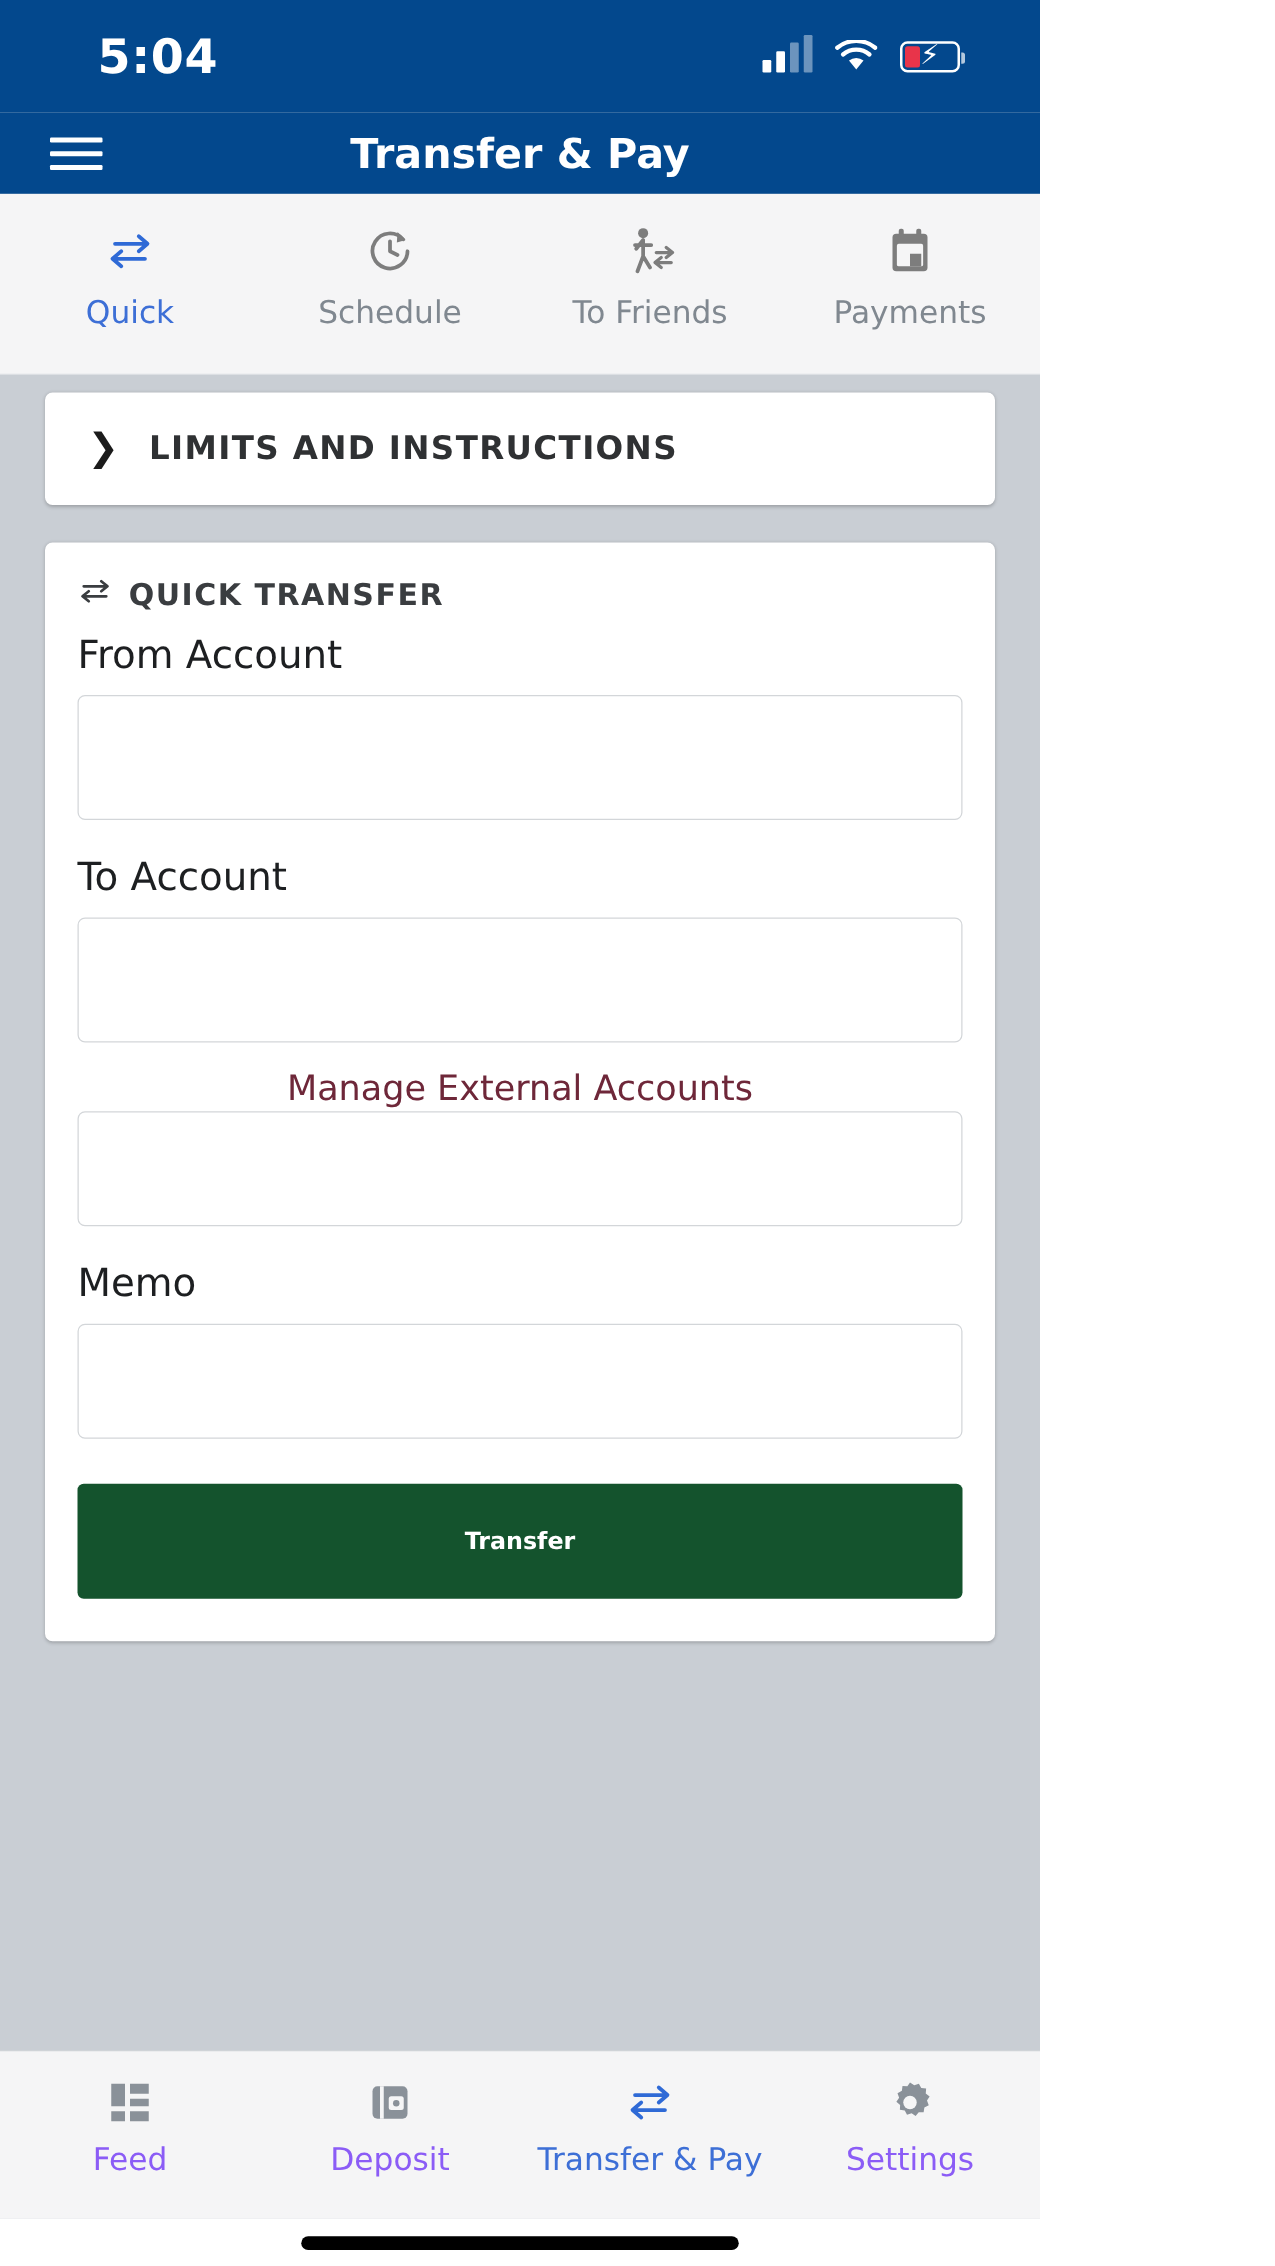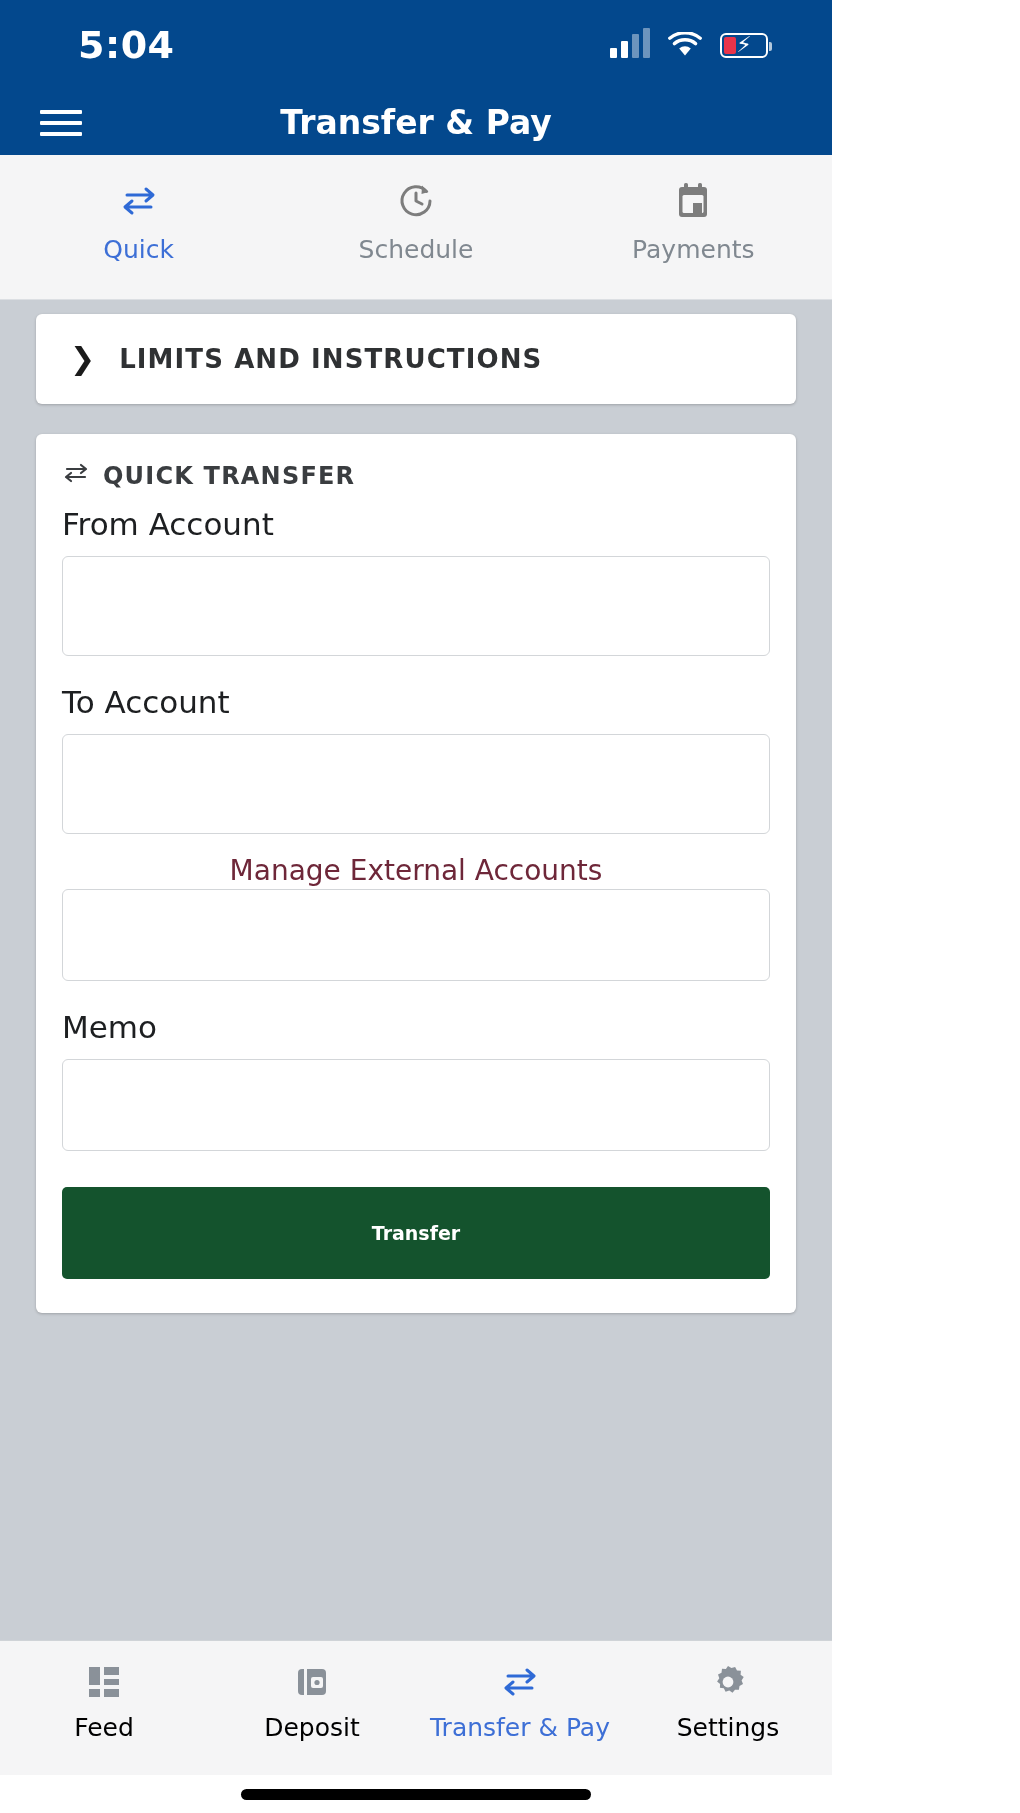--- a/index.html
+++ b/index.html
@@ -233,21 +233,21 @@
   }
   .navitem {
     flex: 1;
     display: flex;
     flex-direction: column;
     align-items: center;
     gap: 12px;
     cursor: pointer;
   }
   .navitem .ico { height: 38px; display: flex; align-items: center; justify-content: center; }
-  .navitem .lbl { font-size: 25px; color: #000000; }
+  .navitem .lbl { font-size: 25px; color: #8b5cf6; }
   .navitem.active .lbl { color: #3d6fd6; }
   .homebar-wrap {
     flex: 0 0 auto;
     height: 38px;
     background: #ffffff;
     display: flex;
     align-items: center;
     justify-content: center;
   }
   .homebar {
@@ -309,20 +309,31 @@
       <span class="ico">
         <svg width="40" height="38" viewBox="0 0 40 38">
           <path d="M30.5 9.5 A14 14 0 1 0 34 19" stroke="#7d7d7d" stroke-width="3" fill="none" stroke-linecap="round"></path>
           <path d="M26 3.5 L32.5 10 L25.5 12" fill="#7d7d7d"></path>
           <path d="M20 11 V19 L26 22" stroke="#7d7d7d" stroke-width="3" fill="none" stroke-linecap="round" stroke-linejoin="round"></path>
         </svg>
       </span>
       <span class="lbl">Schedule</span>
     </div>
 
+    <div class="segtab">
+      <span class="ico">
+        <svg width="42" height="40" viewBox="0 0 42 40">
+          <circle cx="15.5" cy="5.5" r="4" fill="#7d7d7d"></circle>
+          <path d="M15.5 11 L10 18 M15.5 11 L15.5 24 L11 36 M15.5 24 L21 33 M9 15 L22 15" stroke="#7d7d7d" stroke-width="3" fill="none" stroke-linecap="round" stroke-linejoin="round"></path>
+          <path d="M26 21 H38 M34 17 L39 21 L34 25" stroke="#7d7d7d" stroke-width="2.6" fill="none" stroke-linecap="round" stroke-linejoin="round"></path>
+          <path d="M38 29 H26 M30 25 L25 29 L30 33" stroke="#7d7d7d" stroke-width="2.6" fill="none" stroke-linecap="round" stroke-linejoin="round"></path>
+        </svg>
+      </span>
+      <span class="lbl">To Friends</span>
+    </div>
 
     <div class="segtab">
       <span class="ico">
         <svg width="36" height="38" viewBox="0 0 36 38">
           <rect x="4" y="5" width="28" height="30" rx="3" fill="#7d7d7d"></rect>
           <rect x="7.5" y="13" width="21" height="18" rx="1.5" fill="#f5f5f6"></rect>
           <rect x="18" y="21" width="9" height="10" fill="#7d7d7d"></rect>
           <rect x="9" y="1" width="4" height="7" rx="1.6" fill="#7d7d7d"></rect>
           <rect x="23" y="1" width="4" height="7" rx="1.6" fill="#7d7d7d"></rect>
         </svg>

